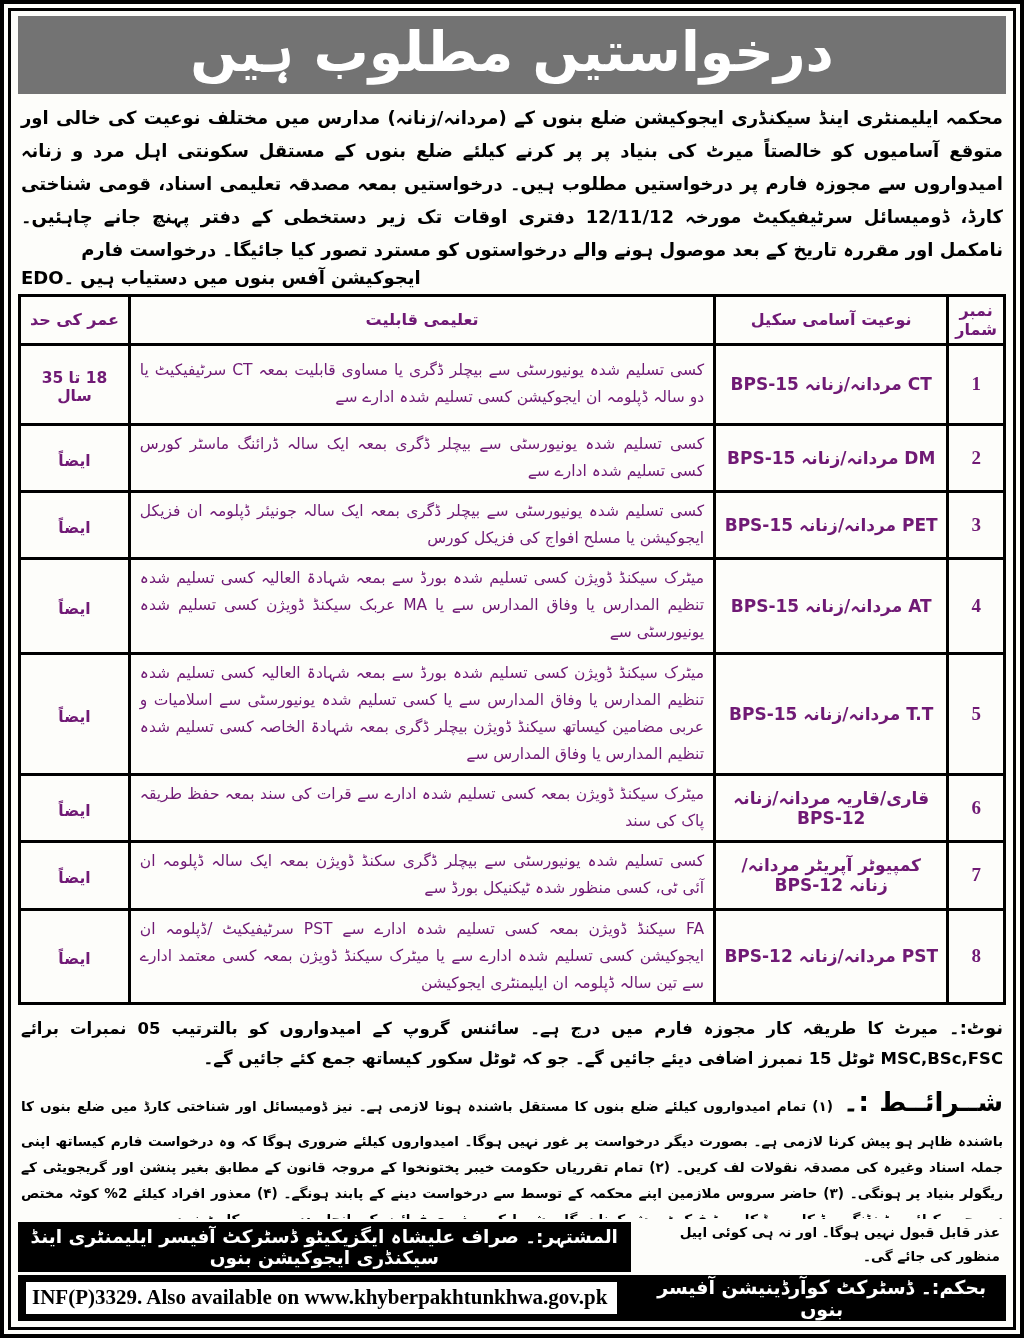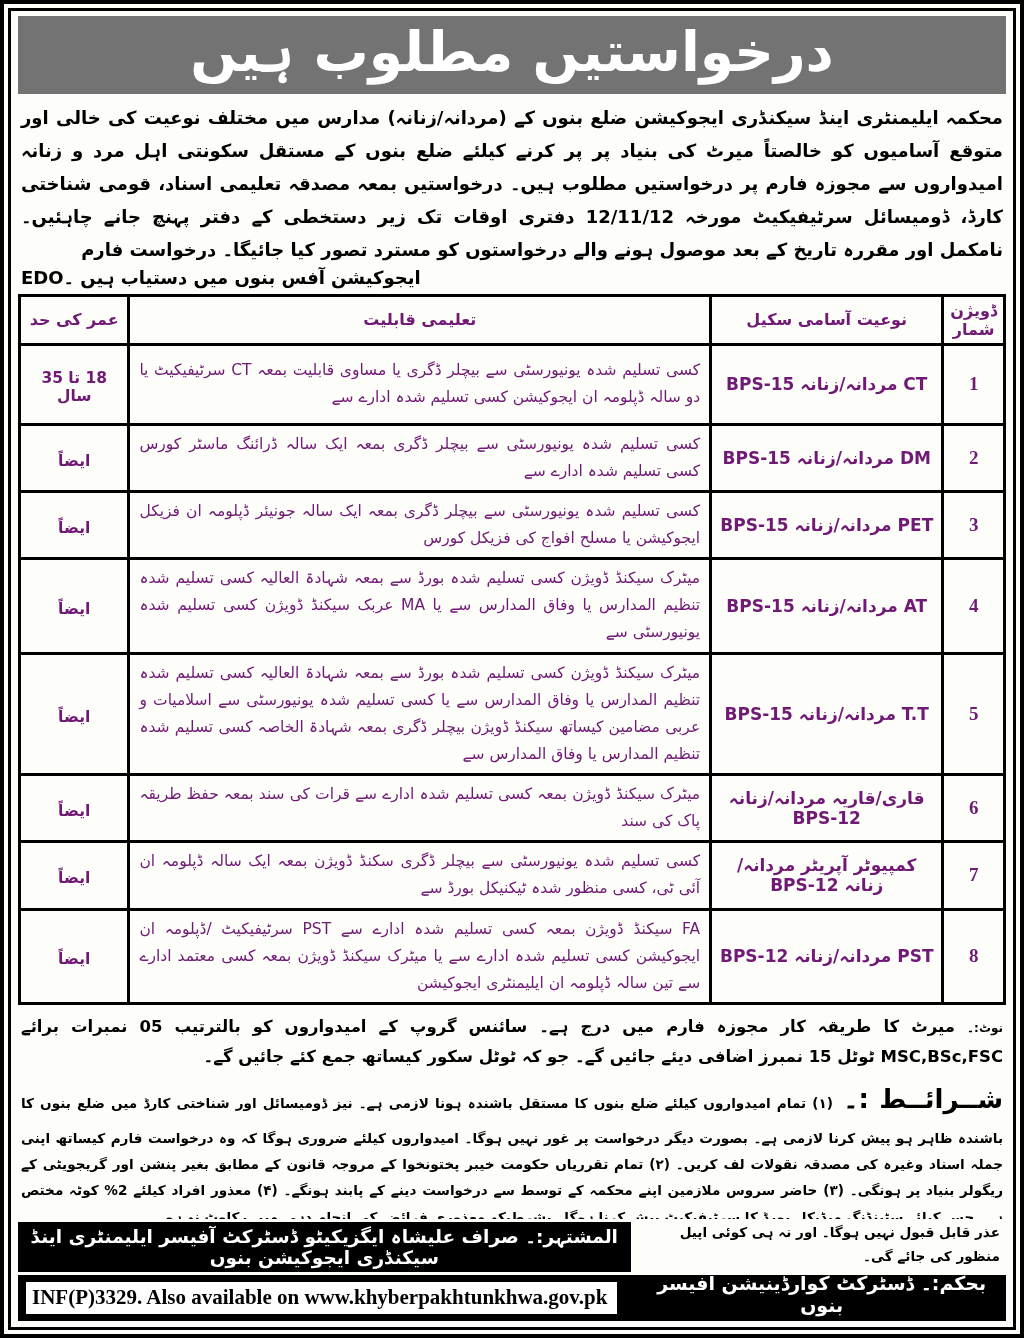--- a/index.html
+++ b/index.html
@@ -126,21 +126,21 @@
   .note {
     direction: rtl;
     text-align: justify;
     font-size: 16.5px;
     font-weight: 700;
     line-height: 1.8;
     padding: 7px 3px 2px 3px;
     color: #000;
     flex: 0 0 auto;
   }
-  .note .note-label { font-size: 12px; font-weight: bold; }
+  .note .note-label { font-size: 18px; font-weight: bold; }
 
   
   .conditions {
     direction: rtl;
     text-align: justify;
     font-size: 13.6px;
     font-weight: 600;
     line-height: 1.92;
     color: #000;
     padding: 2px 3px 0 3px;
@@ -185,21 +185,21 @@
     padding: 0 6px 0 4px;
     color: #000;
   }
 
   
   .bottom-bar {
     flex: 0 0 auto;
     background: #000;
     height: 46px;
     display: flex;
-    align-items: flex-end;
+    align-items: center;
     padding: 5px 6px;
     gap: 24px;
   }
   .inf-box {
     background: #fff;
     color: #000;
     border: 2px solid #000;
     font-family: "Liberation Serif", "DejaVu Serif", serif;
     font-size: 21px;
     font-weight: bold;
@@ -232,21 +232,21 @@
 
     <table class="posts">
       <colgroup>
         <col style="width:5.2%">
         <col style="width:23.8%">
         <col style="width:59.8%">
         <col style="width:11.2%">
       </colgroup>
       <thead>
         <tr>
-          <th>ڈویژن شمار</th>
+          <th>نمبر شمار</th>
           <th>نوعیت آسامی سکیل</th>
           <th>تعلیمی قابلیت</th>
           <th>عمر کی حد</th>
         </tr>
       </thead>
       <tbody>
         <tr class="r1">
           <td class="serial-cell">1</td>
           <td class="post-cell">CT مردانہ/زنانہ BPS-15</td>
           <td class="qual-cell">کسی تسلیم شدہ یونیورسٹی سے بیچلر ڈگری یا مساوی قابلیت بمعہ CT سرٹیفیکیٹ یا دو سالہ ڈپلومہ ان ایجوکیشن کسی تسلیم شدہ ادارے سے</td>

